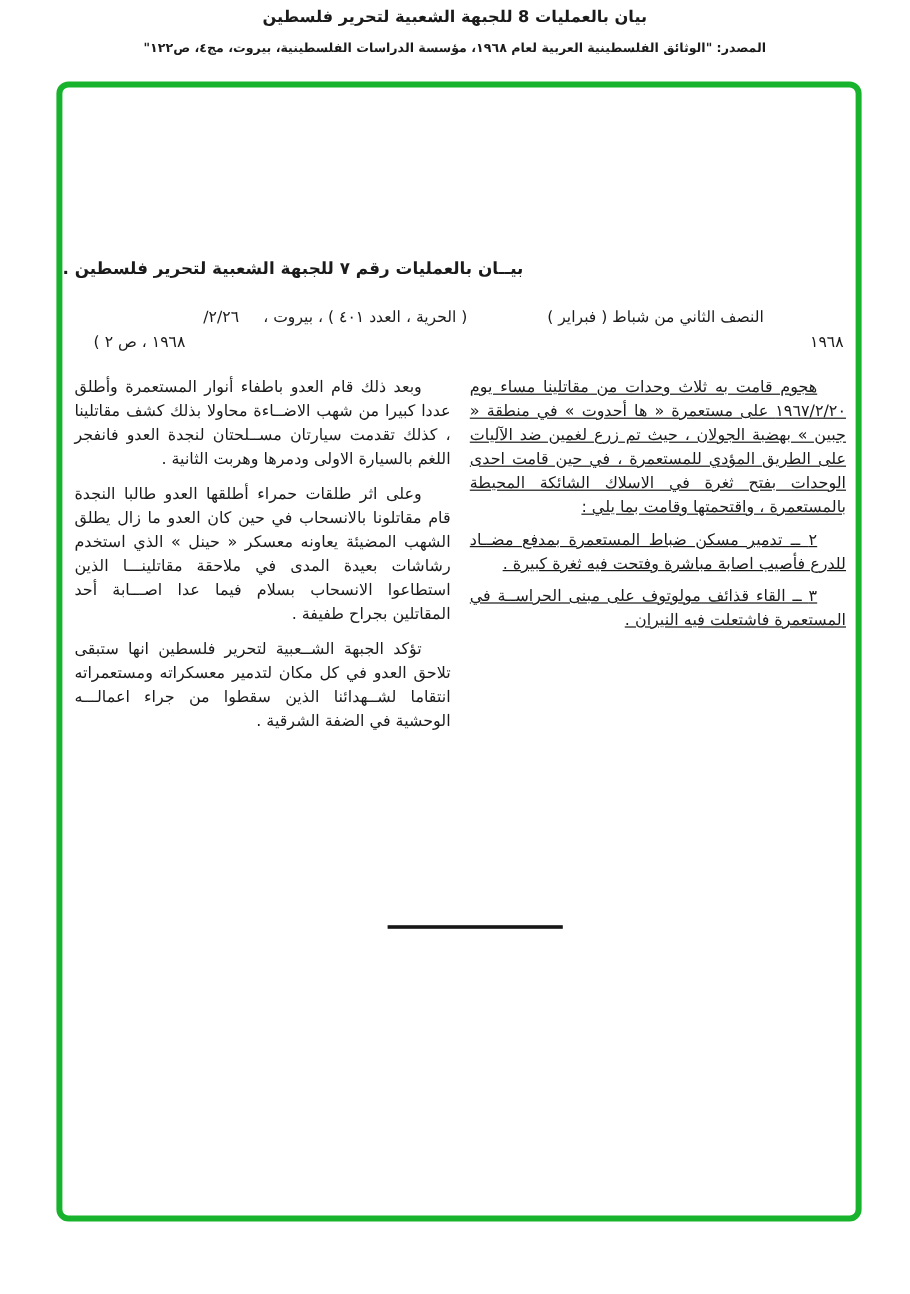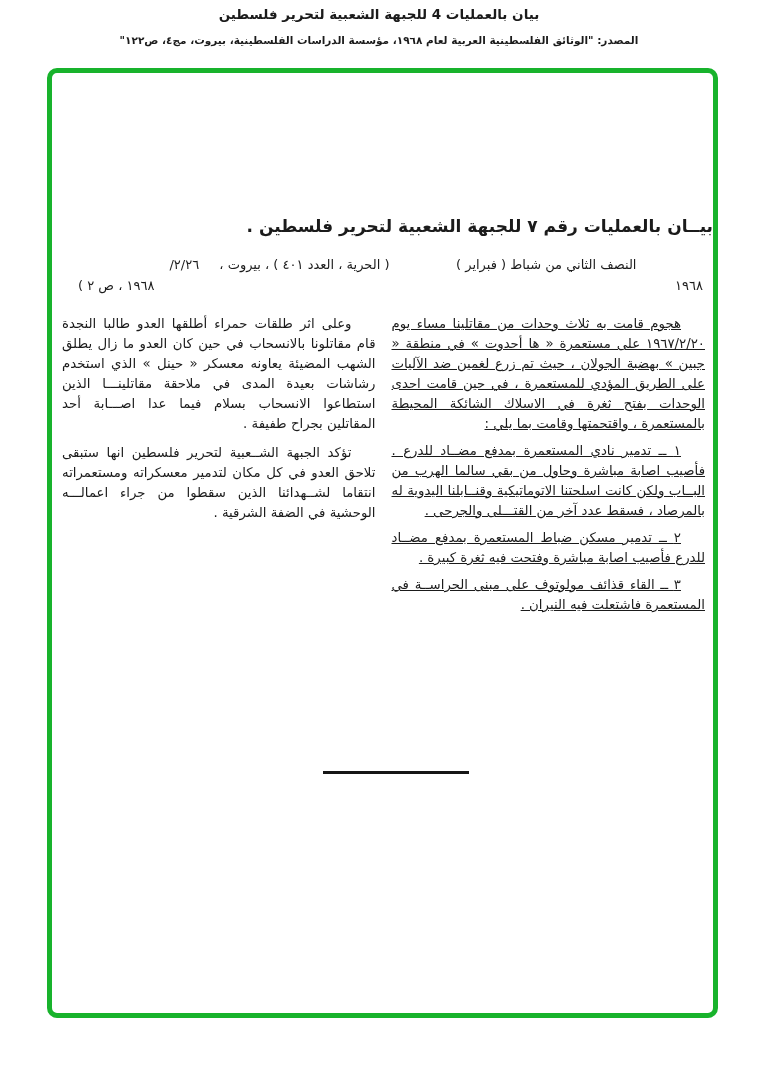--- a/index.html
+++ b/index.html
@@ -31,22 +31,22 @@
     left: 47px; top: 68px;
     width: 671px; height: 950px;
     box-sizing: border-box;
     border: 5px solid #18b32c;
     border-radius: 10px;
     background: #ffffff;
   }
 
   .doc-title {
     position: absolute; top: 143px; left: 0; right: 0;
-    text-align: right;
-    font-size: 17px; font-weight: bold;
+    text-align: left;
+    font-size: 14px; font-weight: bold;
   }
 
   
   .dateline {
     position: absolute; top: 181px; right: 10px; left: 24px;
     display: flex; justify-content: space-between;
     font-size: 13px; line-height: 21px;
   }
   .dl-block { width: 316px; }
   .dl-date .l1 { text-align: center; }
@@ -76,21 +76,21 @@
     position: absolute; top: 698px; left: 271px;
     width: 146px; height: 3px;
     background: #161616;
   }
 </style>
 </head>
 <body>
 
 <div class="page">
 
-  <div class="hdr-title">بيان بالعمليات 4 للجبهة الشعبية لتحرير فلسطين</div>
+  <div class="hdr-title">بيان بالعمليات 8 للجبهة الشعبية لتحرير فلسطين</div>
 
   <div class="hdr-source">المصدر: "الوثائق الفلسطينية العربية لعام ١٩٦٨، مؤسسة الدراسات الفلسطينية، بيروت، مج٤، ص١٢٢"</div>
 
   <div class="doc-frame">
 
     <div class="doc-title">بيــان بالعمليات رقم ٧ للجبهة الشعبية لتحرير فلسطين .</div>
 
     <div class="dateline">
 
       <div class="dl-block dl-date">
@@ -105,26 +105,26 @@
         </div>
         <div class="l2">١٩٦٨ ، ص ٢ )</div>
       </div>
 
     </div>
 
     <div class="columns">
 
       <div class="col col-right">
         <p>هجوم قامت به ثلاث وحدات من مقاتلينا مساء يوم ١٩٦٧/٢/٢٠ على مستعمرة « ها أحدوت » في منطقة « جبين » بهضبة الجولان ، حيث تم زرع لغمين ضد الآليات على الطريق المؤدي للمستعمرة ، في حين قامت احدى الوحدات بفتح ثغرة في الاسلاك الشائكة المحيطة بالمستعمرة ، واقتحمتها وقامت بما يلي :</p>
-        <p>١ ــ تدمير نادي المستعمرة بمدفع مضــاد للدرع . فأصيب اصابة مباشرة وحاول من بقي سالما الهرب من البــاب ولكن كانت اسلحتنا الاتوماتيكية وقنــابلنا اليدوية له بالمرصاد ، فسقط عدد آخر من القتـــلى والجرحى .</p>
         <p>٢ ــ تدمير مسكن ضباط المستعمرة بمدفع مضــاد للدرع فأصيب اصابة مباشرة وفتحت فيه ثغرة كبيرة .</p>
         <p>٣ ــ القاء قذائف مولوتوف على مبنى الحراســة في المستعمرة فاشتعلت فيه النيران .</p>
       </div>
 
       <div class="col col-left">
+        <p>وبعد ذلك قام العدو باطفاء أنوار المستعمرة وأطلق عددا كبيرا من شهب الاضــاءة محاولا بذلك كشف مقاتلينا ، كذلك تقدمت سيارتان مســلحتان لنجدة العدو فانفجر اللغم بالسيارة الاولى ودمرها وهربت الثانية .</p>
         <p>وعلى اثر طلقات حمراء أطلقها العدو طالبا النجدة قام مقاتلونا بالانسحاب في حين كان العدو ما زال يطلق الشهب المضيئة يعاونه معسكر « حينل » الذي استخدم رشاشات بعيدة المدى في ملاحقة مقاتلينـــا الذين استطاعوا الانسحاب بسلام فيما عدا اصـــابة أحد المقاتلين بجراح طفيفة .</p>
         <p>تؤكد الجبهة الشــعبية لتحرير فلسطين انها ستبقى تلاحق العدو في كل مكان لتدمير معسكراته ومستعمراته انتقاما لشــهدائنا الذين سقطوا من جراء اعمالـــه الوحشية في الضفة الشرقية .</p>
       </div>
 
     </div>
 
     <div class="divider"></div>
 
   </div>
 

